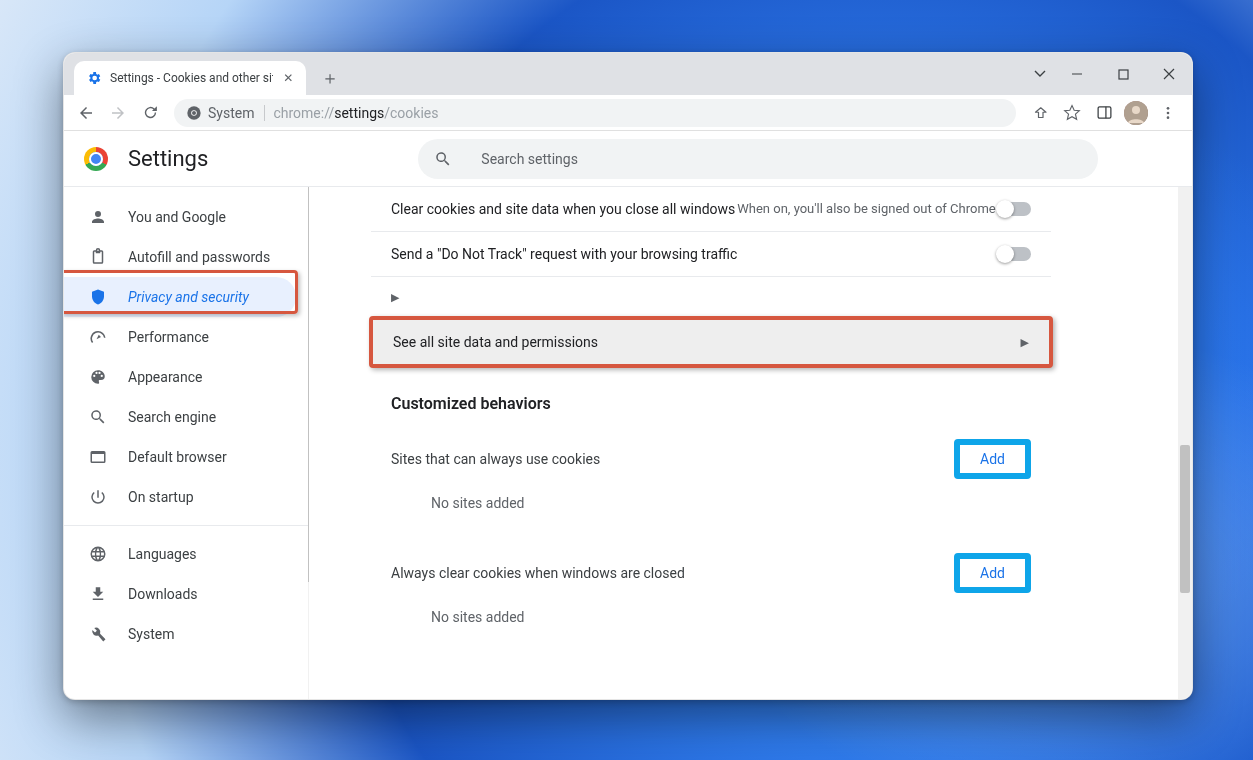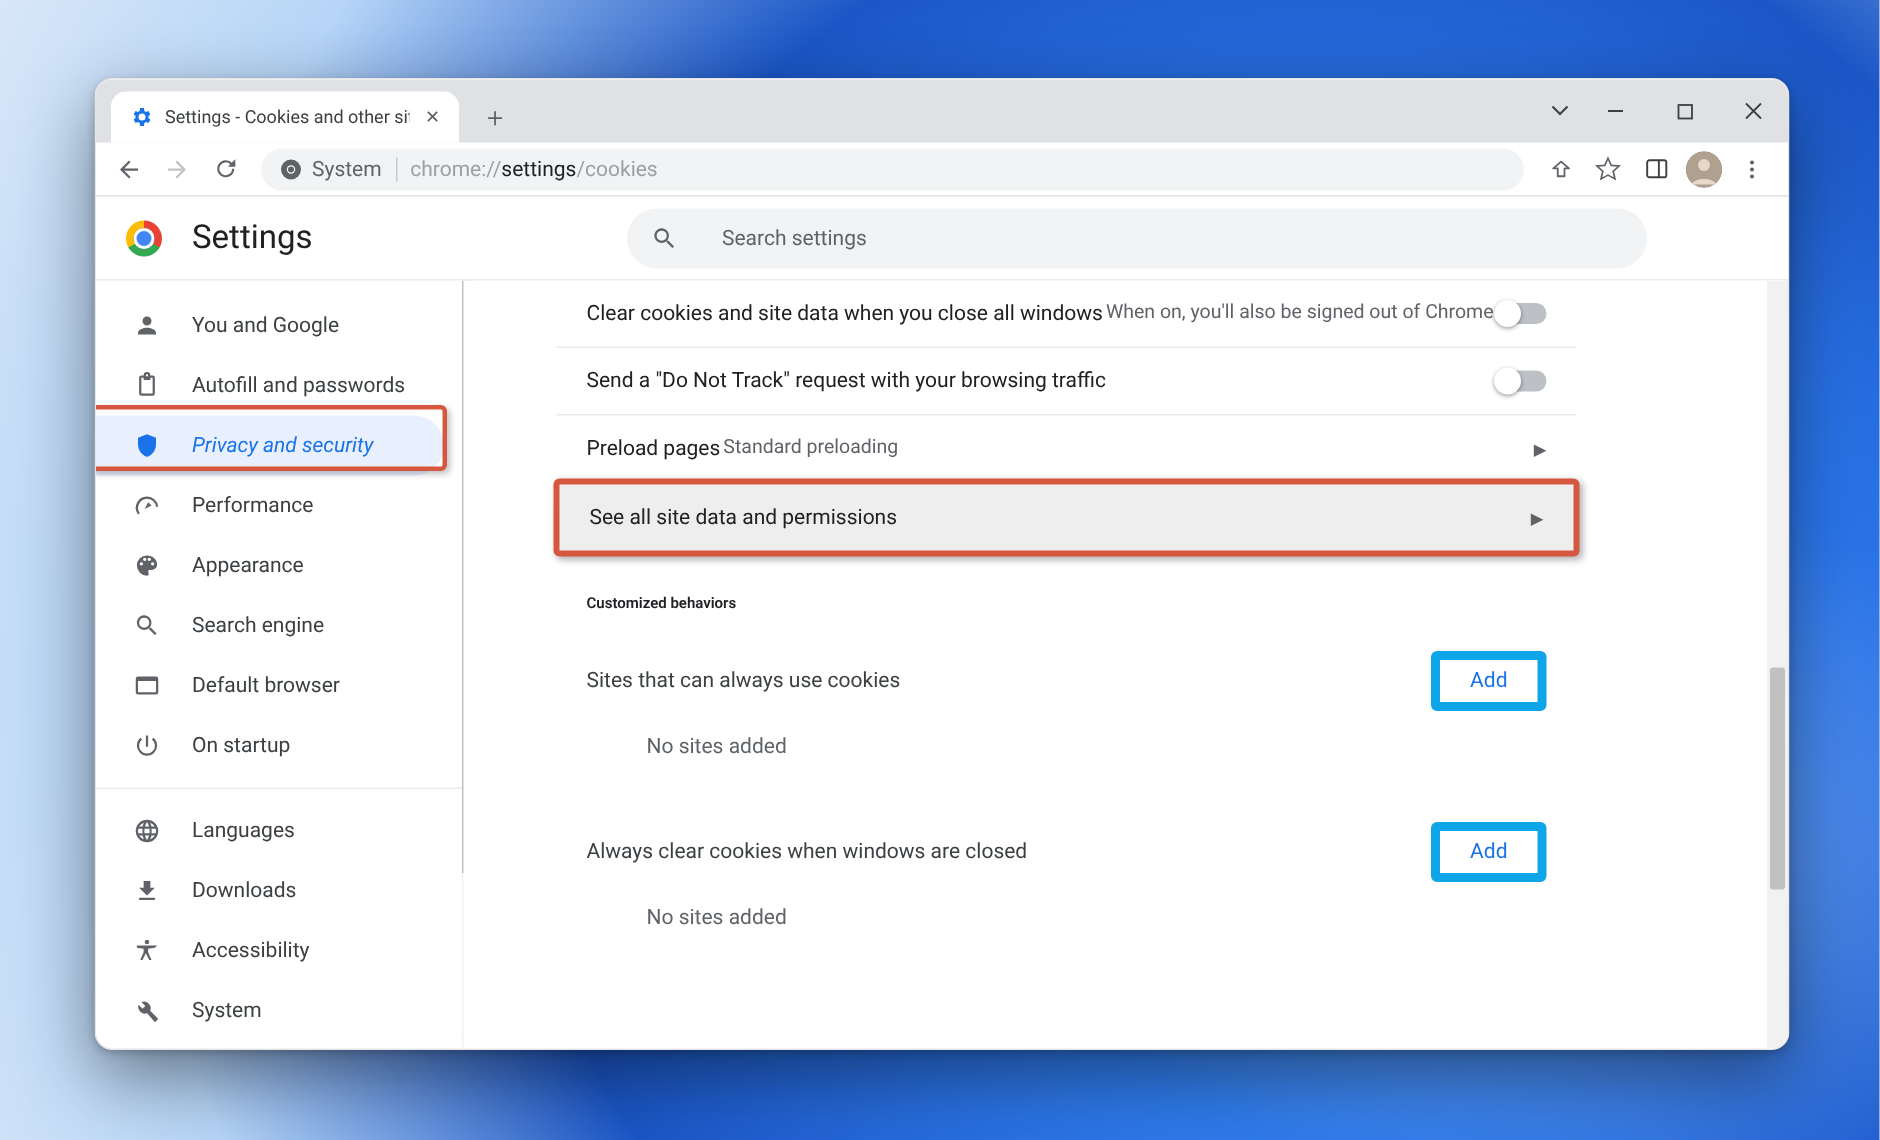--- a/index.html
+++ b/index.html
@@ -202,21 +202,21 @@
 
   .toggle {
     width:34px; height:14px; background:#bdc1c6; border-radius:7px; position:relative; cursor:pointer;
   }
   .toggle .knob {
     width:18px; height:18px; background:#fff; border-radius:50%;
     position:absolute; top:-2px; left:-1px; box-shadow:0 1px 3px rgba(0,0,0,0.4);
   }
 
   .section-title {
-    font-size:10px; font-weight:600; color:#202124; padding: 28px 20px 8px 20px;
+    font-size:16px; font-weight:600; color:#202124; padding: 28px 20px 8px 20px;
   }
   .subsection-label {
     font-size:14px; color:#3c4043; padding: 18px 20px 0 20px; display:flex; justify-content:space-between; align-items:center;
   }
   .add-btn {
     border:6px solid #0ea5e9; color:#1a73e8; background:#fff;
     font-size:14px; padding:6px 20px; border-radius:4px; cursor:pointer;
   }
   .empty-note {
     font-size:14px; color:#5f6368; padding: 16px 20px 24px 60px;
@@ -433,28 +433,20 @@
             <span class="nav-icon">
               <svg width="18" height="18" viewBox="0 0 24 24">
                 <path fill="#5f6368" d="M5 20h14v-2H5zM19 9h-4V3H9v6H5l7 7z"></path>
               </svg>
             </span>
             <span>Downloads</span>
           </div>
           <div class="nav-item">
             <span class="nav-icon">
               <svg width="18" height="18" viewBox="0 0 24 24">
-                <path fill="#5f6368" d="M12 2a2 2 0 1 1-2 2 2 2 0 0 1 2-2m9 5H3v2l6 1v3l-3 7h2l3-6 3 6h2l-3-7v-3l6-1z"></path>
-              </svg>
-            </span>
-            <span>Accessibility</span>
-          </div>
-          <div class="nav-item">
-            <span class="nav-icon">
-              <svg width="18" height="18" viewBox="0 0 24 24">
                 <path fill="#5f6368" d="m22 19-7.2-7.2A6 6 0 0 0 7 4l3.5 3.5L8 10 4.5 6.5A6 6 0 0 0 12.2 14L19 22z"></path>
               </svg>
             </span>
             <span>System</span>
           </div>
         </div>
       <div class="highlight-sidebar"></div>
       <div class="side-scrollbar">
         <div class="arrow up">▲</div>
         <div class="thumb"></div>
@@ -478,24 +470,20 @@
         <div class="row">
           <div class="texts">
             <span>Send a "Do Not Track" request with your browsing traffic</span>
           </div>
           <div class="toggle">
               <div class="knob"></div>
             </div>
         </div>
 
         <div class="row row-link">
-          <div class="texts">
-            <span>Preload pages</span>
-            <span class="sub">Standard preloading</span>
-          </div>
           <span class="chev">▶</span>
         </div>
 
         <div class="row row-link hover-row highlighted">
           <div class="texts">
             <span>See all site data and permissions</span>
           </div>
           <span class="chev">▶</span>
         </div>
 

